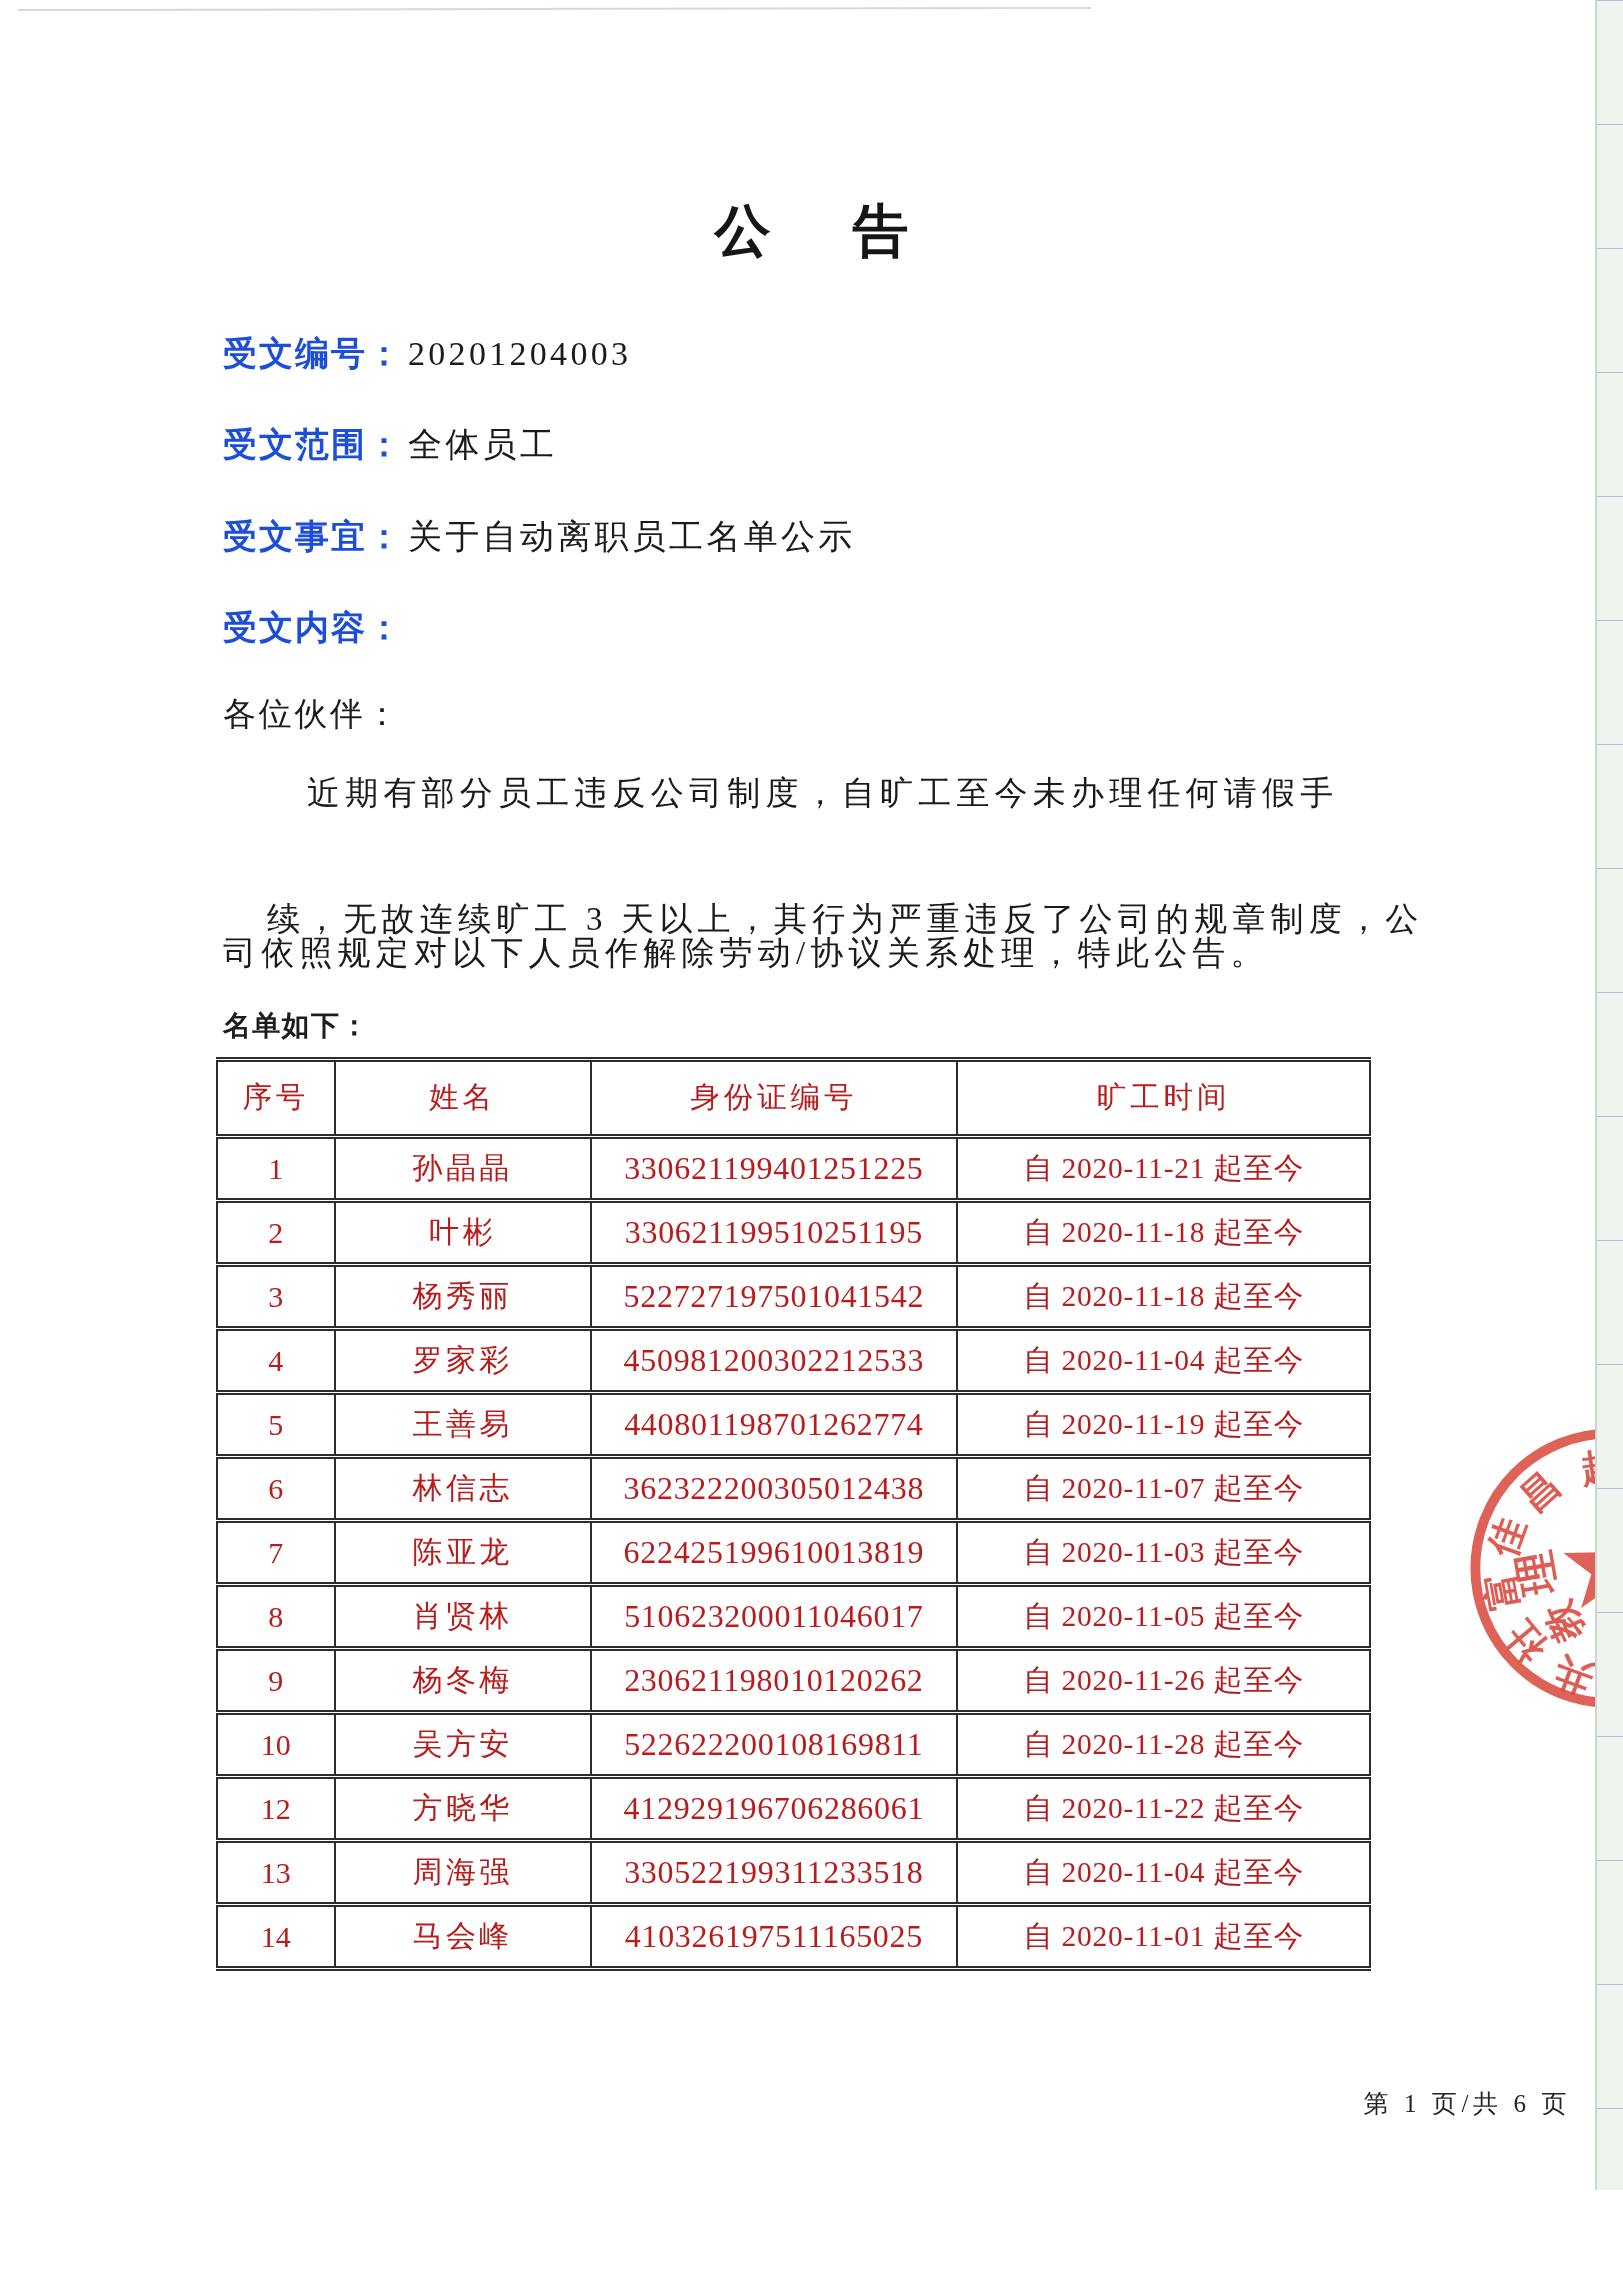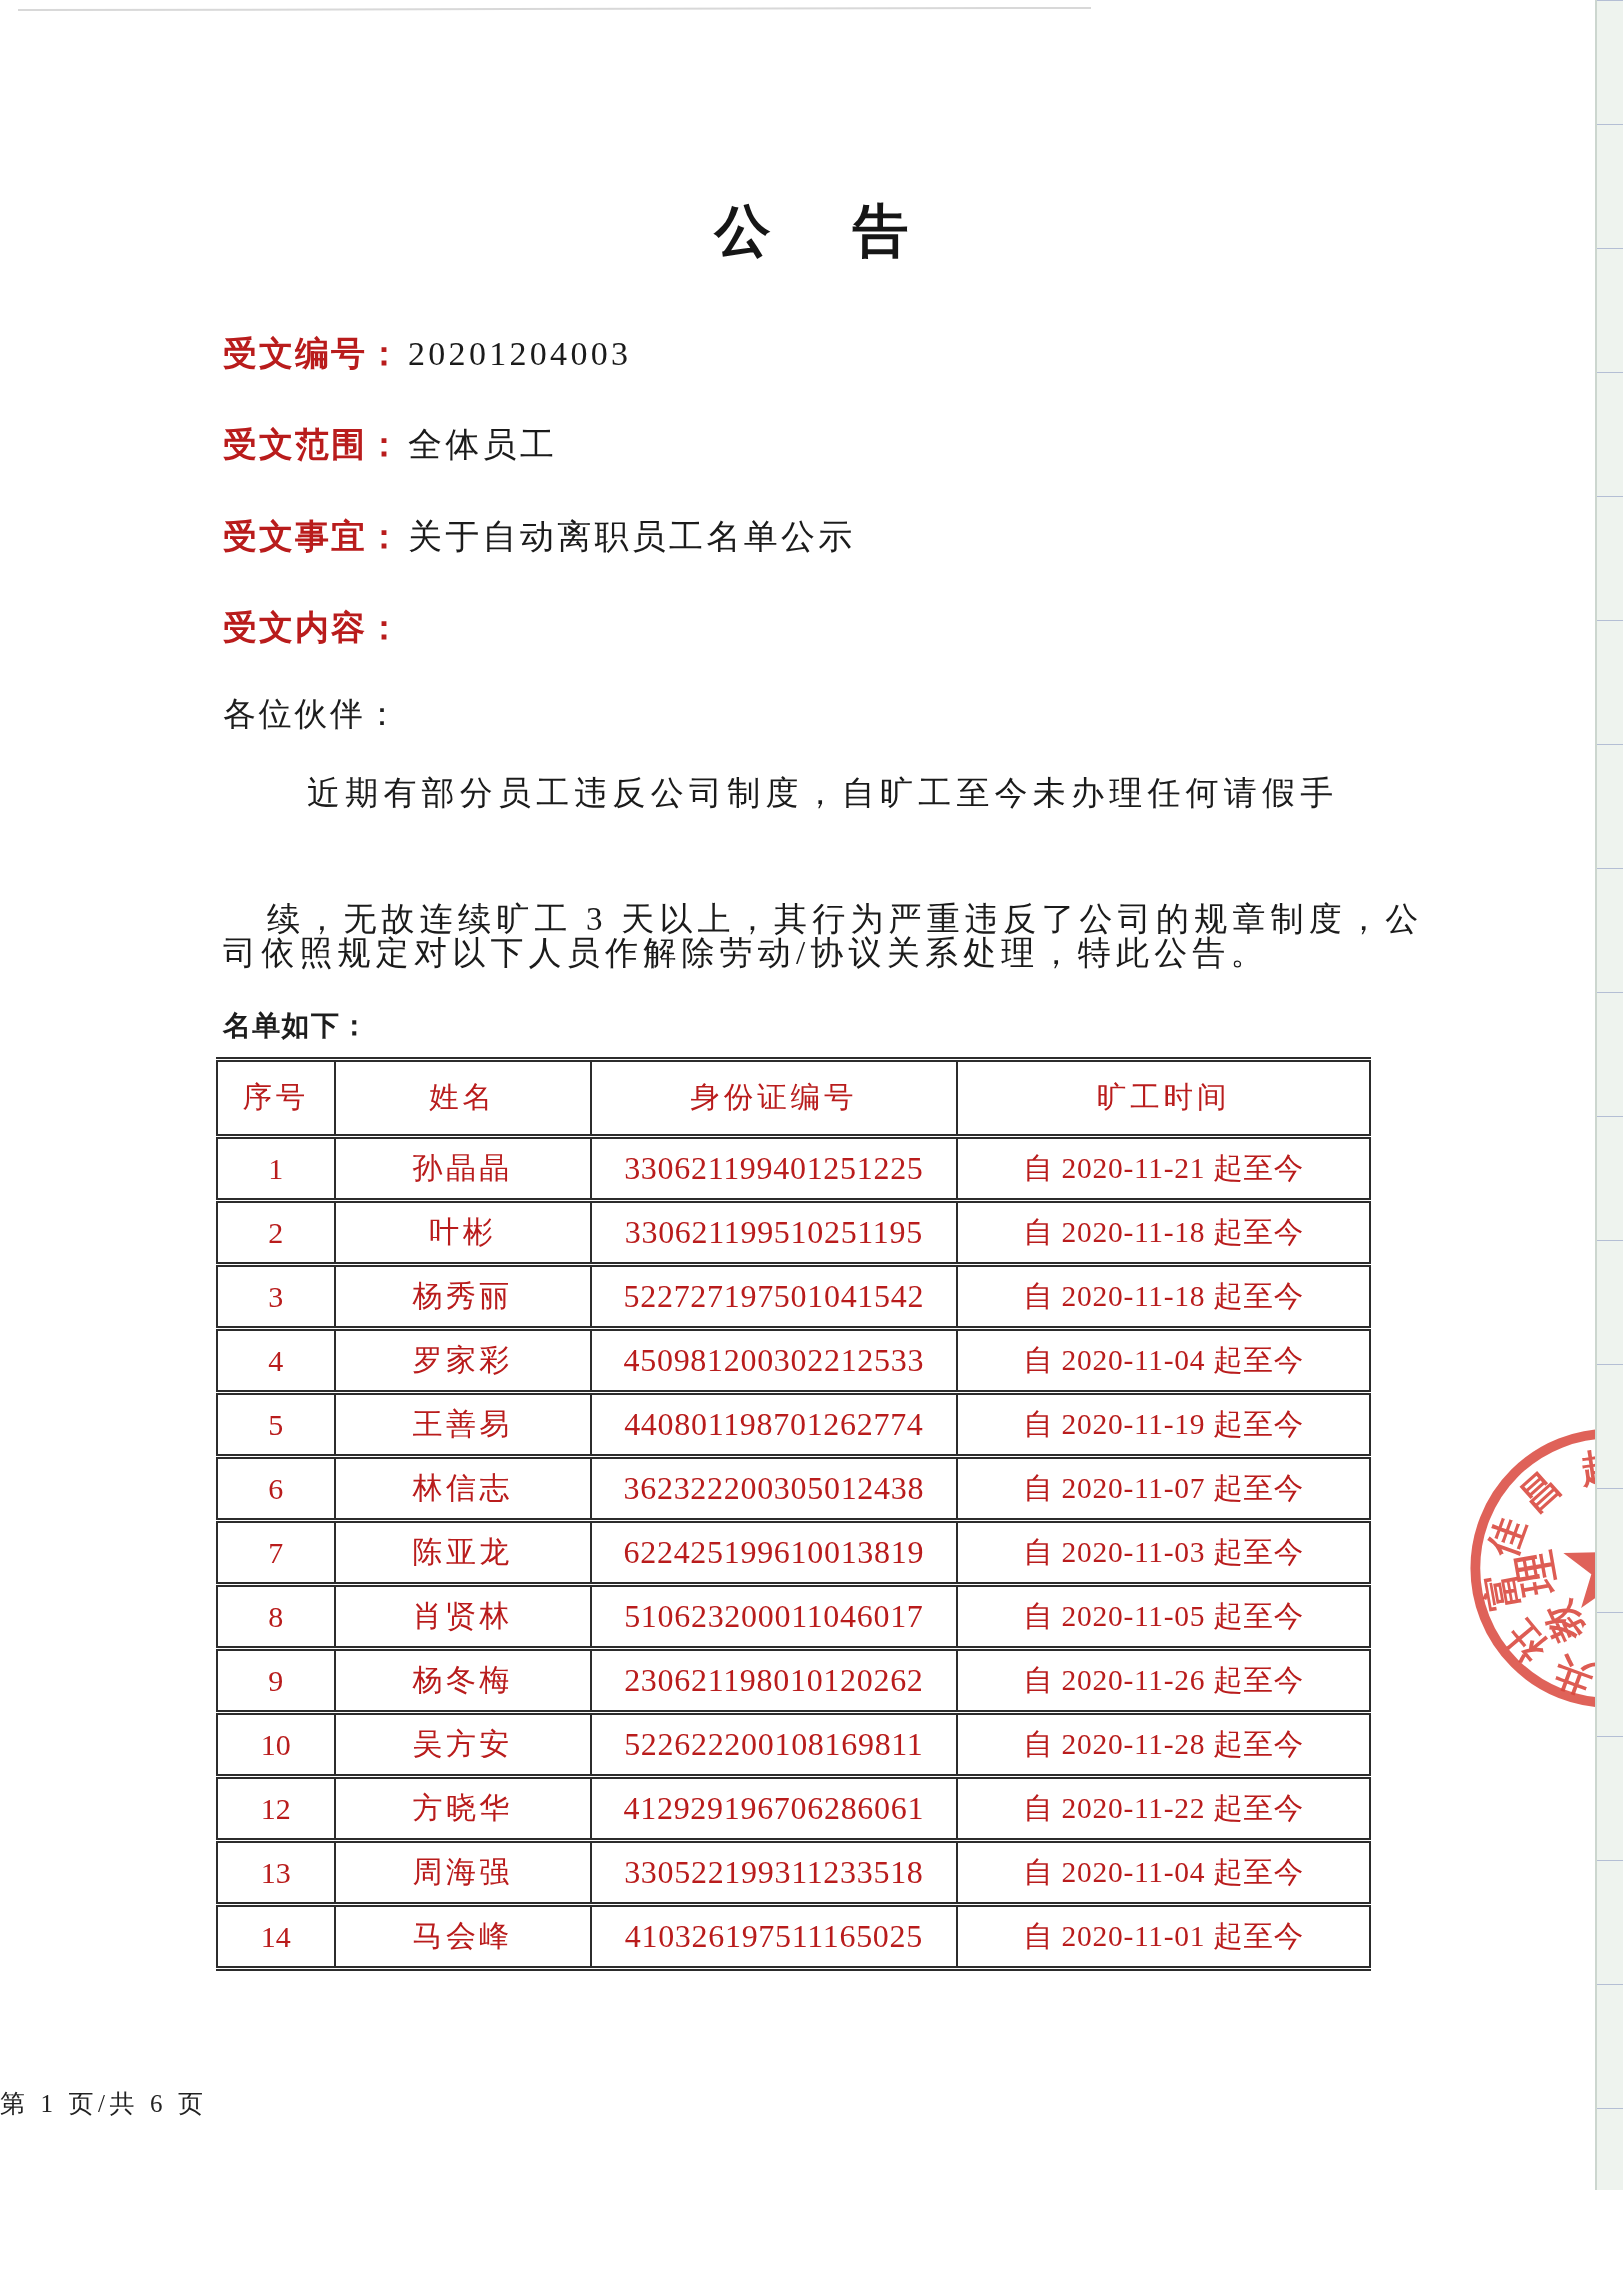--- a/index.html
+++ b/index.html
@@ -17,21 +17,21 @@
     border-left:2px solid #ccd6cf;
   }
   
   .title{
     position:absolute;left:0;top:156px;width:1623px;text-align:center;
     font-size:56px;font-weight:600;letter-spacing:34px;padding-left:34px;box-sizing:border-box;color:#161616;
   }
   
   .field{position:absolute;left:223px;font-size:34px;white-space:nowrap;}
   .f0{top:331px}.f1{top:422px}.f2{top:514px}.f3{top:605px}
-  .field .lab{font-weight:700;letter-spacing:2px;color:#b91c1c;}
+  .field .lab{font-weight:700;letter-spacing:2px;color:#1d4ed8;}
   .field .val{letter-spacing:3.3px;margin-left:5px;color:#1b1b1b;}
   .salutation{position:absolute;left:223px;top:692px;font-size:33px;letter-spacing:2.6px;}
   
   .bodyline{position:absolute;left:223px;width:1172px;font-size:33px;letter-spacing:5.2px;white-space:nowrap;color:#1b1b1b;}
   .b0{top:771px;text-indent:84px;}
   .b1{top:897px;margin-left:44px;}
   .b2{top:931px;}
   .list-intro{position:absolute;left:223px;top:1007px;font-size:28px;letter-spacing:1.3px;font-weight:600;}
   
   table.roster{
@@ -43,21 +43,21 @@
     border-top:5.2px double #2c2c2c;border-bottom:5.2px double #2c2c2c;
     text-align:center;vertical-align:middle;padding:0;overflow:hidden;
   }
   table.roster th{height:72px;font-weight:400;letter-spacing:3.9px;font-size:29.5px;}
   table.roster td{height:59px;}
   td.c0{font-size:30px;}
   td.c1{letter-spacing:3.3px;}
   td.c2{font-size:32px;letter-spacing:0.7px;}
   td.c3{font-size:29.5px;letter-spacing:0.7px;}
   
-  .footer{position:absolute;left:0;top:2087px;width:1571px;text-align:left;font-size:25px;letter-spacing:4.6px;color:#222;}
+  .footer{position:absolute;left:0;top:2087px;width:1571px;text-align:right;font-size:25px;letter-spacing:4.6px;color:#222;}
   
   .stamp{position:absolute;left:1427px;top:1388px;width:196px;height:367px;z-index:2;}
   .stamp text{fill:#d9463c;font-weight:600;opacity:.88;font-family:"Liberation Serif",serif;}
 </style>
 </head>
 <body>
 
 <div class="page">
 
   <div class="scan-top-line"></div>

